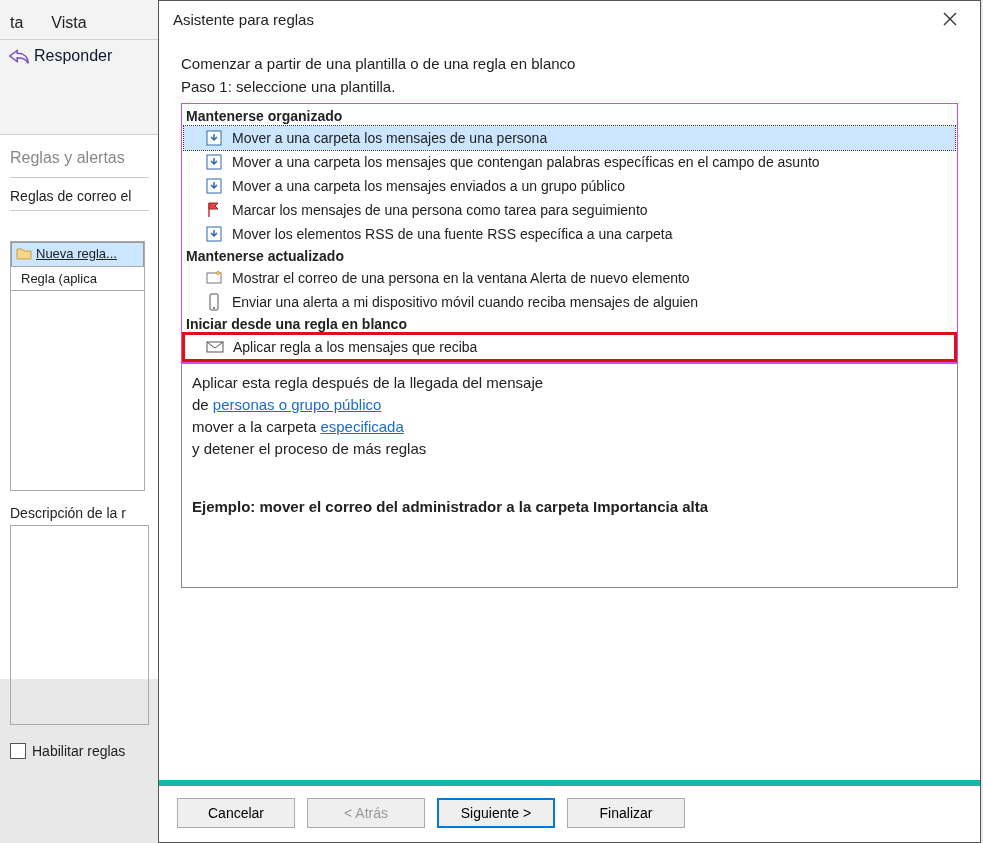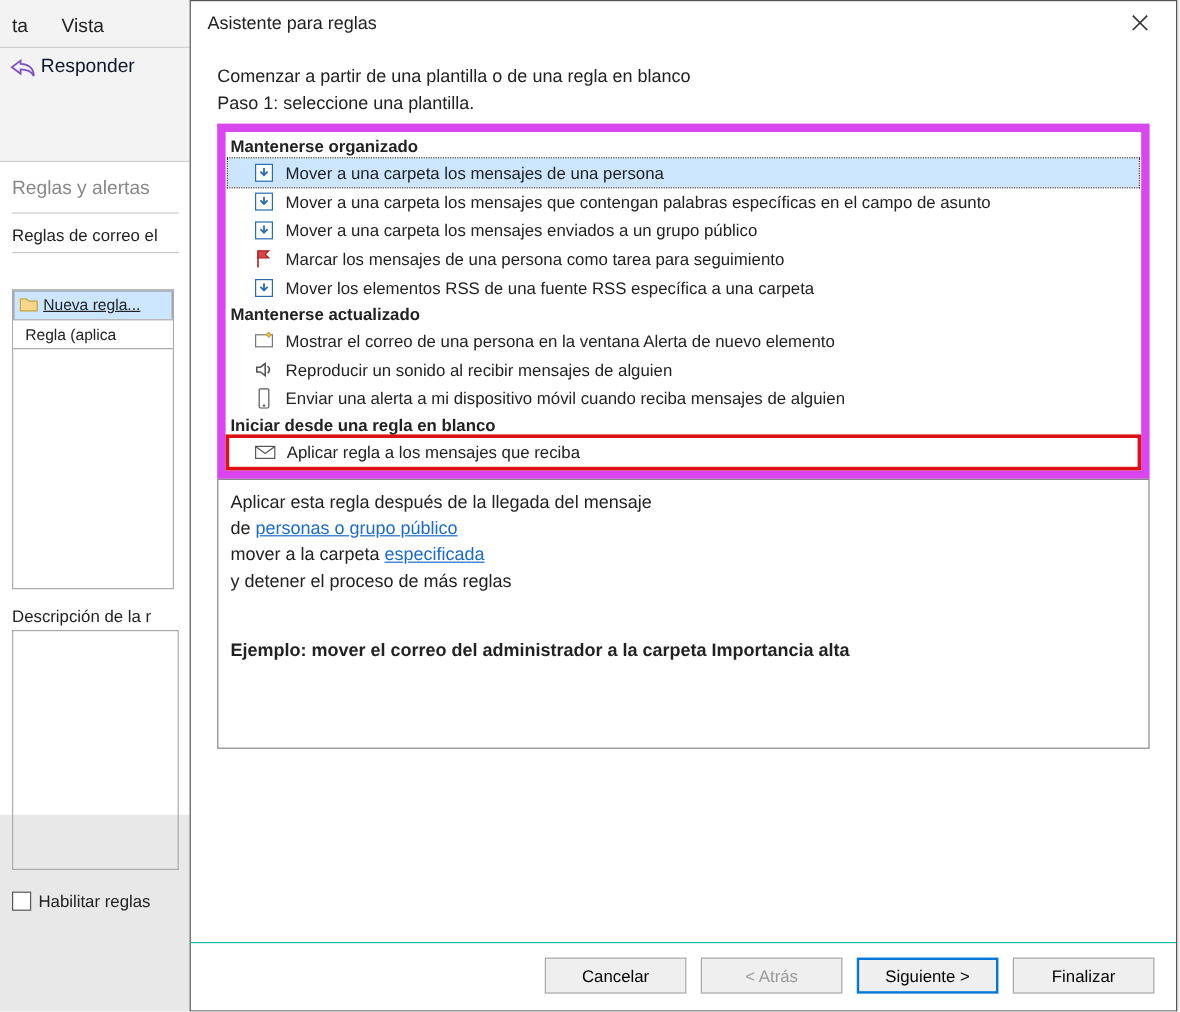--- a/index.html
+++ b/index.html
@@ -128,21 +128,21 @@
 
   .dlg-body {
     padding: 6px 22px 0;
     flex: 1;
     overflow: hidden;
   }
   .intro { font-size: 15px; margin: 12px 0 6px; }
   .step1 { font-size: 15px; margin-bottom: 8px; }
 
   .templates-box {
-    border: 7px solid #d946ef;
+    border: 1px solid #d946ef;
     padding: 2px;
   }
   .section-head {
     font-weight: 600;
     padding: 2px 2px;
   }
   .tpl-item {
     display:flex;
     align-items:center;
     gap: 8px;
@@ -177,24 +177,23 @@
     line-height: 22px;
     height: 225px;
   }
   .desc-box a { color: #1a6bcc; }
   .example {
     font-weight: 600;
     margin-top: 36px;
   }
 
   .dlg-footer {
-    border-top: 1px solid #14b8a6;
+    border-top: 6px solid #14b8a6;
     padding: 12px 18px 14px;
     display:flex;
-    justify-content: flex-end;
     gap: 12px;
   }
   .dlg-footer button {
     width: 118px;
     height: 30px;
     background: #efefef;
     border: 1px solid #aaa;
     font-family: inherit;
     font-size: 14px;
     cursor: pointer;
@@ -312,29 +311,20 @@
       <div class="section-head">Mantenerse actualizado</div>
 
       <div class="tpl-item">
         <span class="ic">
             <svg viewBox="0 0 20 20">
               <rect x="3" y="5" width="14" height="10" fill="#fff" stroke="#777"></rect>
               <path d="M14 3 l2 2 l-2 2 l-2 -2 z" fill="#f7c948" stroke="#c9a23b"></path>
             </svg>
           </span>
         <span>Mostrar el correo de una persona en la ventana Alerta de nuevo elemento</span>
-      </div>
-      <div class="tpl-item">
-        <span class="ic">
-            <svg viewBox="0 0 20 20">
-              <path d="M4 8 h3 l4 -3 v10 l-4 -3 h-3 z" fill="none" stroke="#555" stroke-width="1.3"></path>
-              <path d="M13 7 q3 3 0 6" fill="none" stroke="#555" stroke-width="1.3"></path>
-            </svg>
-          </span>
-        <span>Reproducir un sonido al recibir mensajes de alguien</span>
       </div>
       <div class="tpl-item">
         <span class="ic">
             <svg viewBox="0 0 20 20">
               <rect x="6" y="2" width="8" height="16" rx="1" fill="#fff" stroke="#555"></rect>
               <circle cx="10" cy="16" r="1" fill="#555"></circle>
             </svg>
           </span>
         <span>Enviar una alerta a mi dispositivo móvil cuando reciba mensajes de alguien</span>
       </div>

